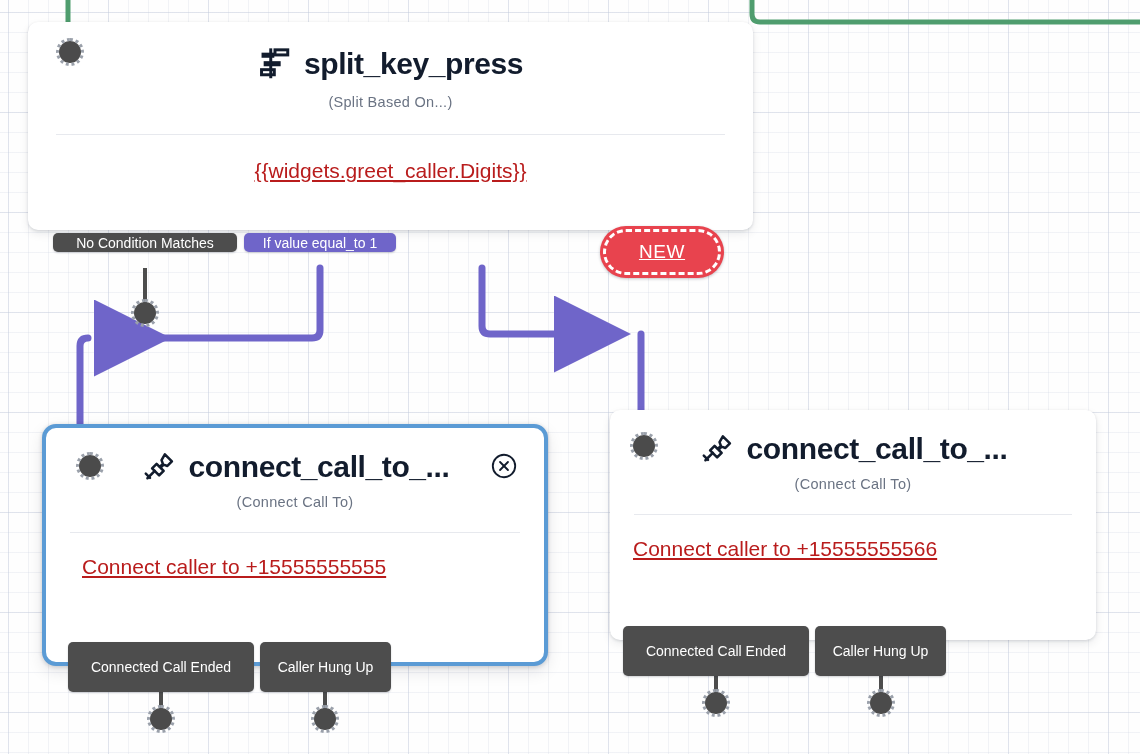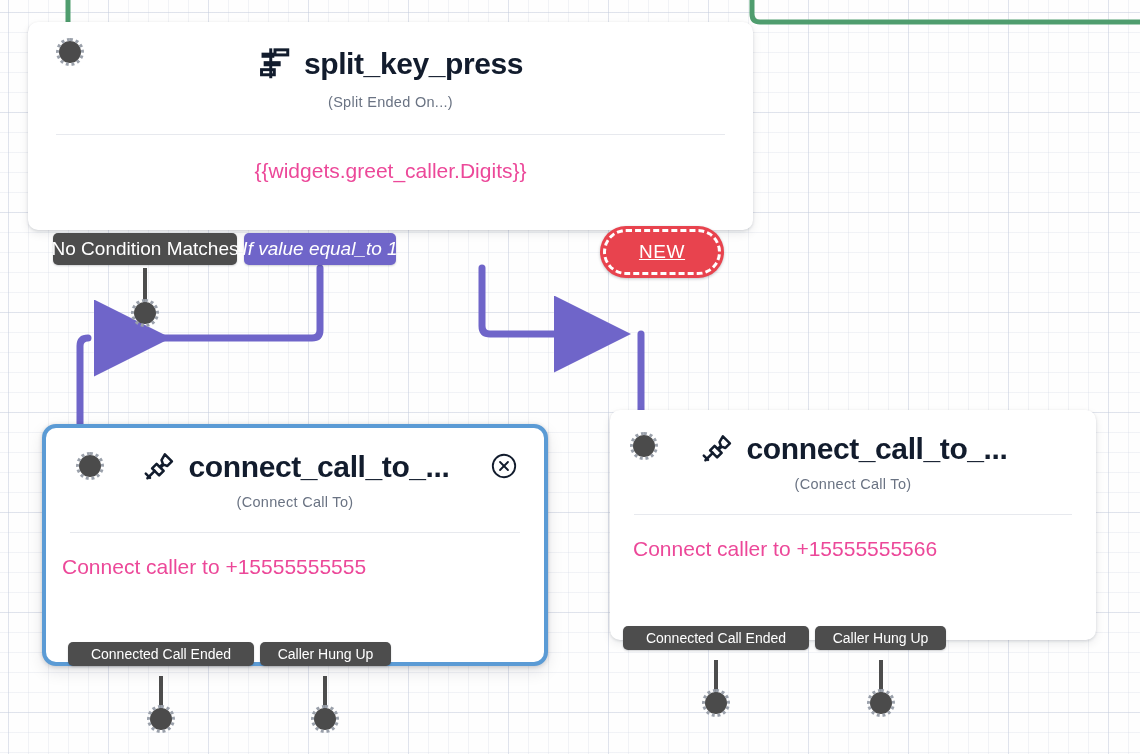--- a/index.html
+++ b/index.html
@@ -73,22 +73,23 @@
     font-size: 14.5px;
     color: #6a7383;
     letter-spacing: 0.3px;
   }
   .node-divider {
     height: 1px;
     background: #e7e9ee;
   }
   .node-body {
     font-size: 21px;
-    color: #ec4899;
+    color: #b91c1c;
     white-space: nowrap;
+    text-decoration: underline;
   }
 
   
   .in-dot {
     position: absolute;
     width: 22px;
     height: 22px;
     border-radius: 50%;
     background: #4b4b4b;
     border: 3px dotted #9aa0aa;
@@ -107,32 +108,32 @@
     background-clip: padding-box;
     box-sizing: content-box;
   }
 
   
   .pill {
     position: absolute;
     display: flex;
     align-items: center;
     justify-content: center;
-    height: 32px;
+    height: 19px;
     padding: 0 12px;
     border-radius: 5px;
-    font-size: 19px;
+    font-size: 14px;
     color: #ffffff;
     white-space: nowrap;
     box-sizing: border-box;
     box-shadow: 0 1px 2px rgba(16,24,40,0.20);
   }
   .pill.dark   { background: #4d4d4d; }
   .pill.purple { background: #6f65c9; }
-  .pill.small  { height: 24px; font-size: 14px; }
+  .pill.small  { height: 50px; font-size: 14px; }
 
   
   .new-btn {
     position: absolute;
     display: flex;
     align-items: center;
     justify-content: center;
     width: 124px;
     height: 52px;
     border-radius: 26px;
@@ -199,31 +200,31 @@
           <rect x="2.5" y="4" width="9" height="3.6" fill="#121c2d" stroke="none"></rect>
           <rect x="12" y="2" width="9" height="3.6" fill="none"></rect>
           <rect x="4" y="10" width="12" height="3.6" fill="#121c2d" stroke="none"></rect>
           <rect x="2.5" y="16" width="9" height="3.6" fill="none"></rect>
           <line x1="9" y1="2" x2="9" y2="21"></line>
         </svg>
       </span>
       <span class="node-title">split_key_press</span>
     </div>
 
-    <div class="node-subtitle" style="margin-top:-4px;">(Split Ended On...)</div>
+    <div class="node-subtitle" style="margin-top:-4px;">(Split Based On...)</div>
 
     <div class="node-divider" style="margin:24px 28px 0 28px;"></div>
 
     <div class="node-body" style="margin-top:24px; text-align:center;">{{widgets.greet_caller.Digits}}</div>
 
     <div class="in-dot" style="left:28px; top:16px;"></div>
   </div>
 
   <div class="pill dark" style="left:53px; top:233px; width:184px;">No Condition Matches</div>
-  <div class="pill purple" style="left:244px; top:233px; width:152px;font-style:italic;">If value equal_to 1</div>
+  <div class="pill purple" style="left:244px; top:233px; width:152px;">If value equal_to 1</div>
 
   <div class="new-btn" style="left:600px; top:226px;text-decoration:underline;">NEW</div>
 
   <div class="out-dot" style="left:131px; top:299px;"></div>
 
   <div class="node selected" style="left:42px; top:424px; width:506px; height:242px;">
 
     <div class="node-header" style="height:72px; padding-top:6px;">
       <span class="icon" style="margin-right:12px; display:inline-flex; align-items:center;">
         <svg class="icon-svg" width="36" height="36" viewBox="0 0 24 24" fill="none" stroke="#121c2d" stroke-width="1.7" stroke-linecap="round" stroke-linejoin="round">
@@ -240,21 +241,21 @@
           <line x1="8.6" y1="8.6" x2="15.4" y2="15.4"></line>
           <line x1="15.4" y1="8.6" x2="8.6" y2="15.4"></line>
         </svg>
       </span>
     </div>
 
     <div class="node-subtitle" style="margin-top:-6px;">(Connect Call To)</div>
 
     <div class="node-divider" style="margin:22px 24px 0 24px;"></div>
 
-    <div class="node-body" style="margin-top:22px; padding-left:16px;">Connect caller to +15555555555</div>
+    <div class="node-body" style="margin-top:22px; padding-left:36px;">Connect caller to +15555555555</div>
 
     <div class="in-dot" style="left:30px; top:24px;"></div>
   </div>
 
   <div class="pill dark small" style="left:68px; top:642px; width:186px;">Connected Call Ended</div>
   <div class="pill dark small" style="left:260px; top:642px; width:131px;">Caller Hung Up</div>
 
   <div class="out-dot" style="left:147px; top:705px;"></div>
   <div class="out-dot" style="left:311px; top:705px;"></div>
 

